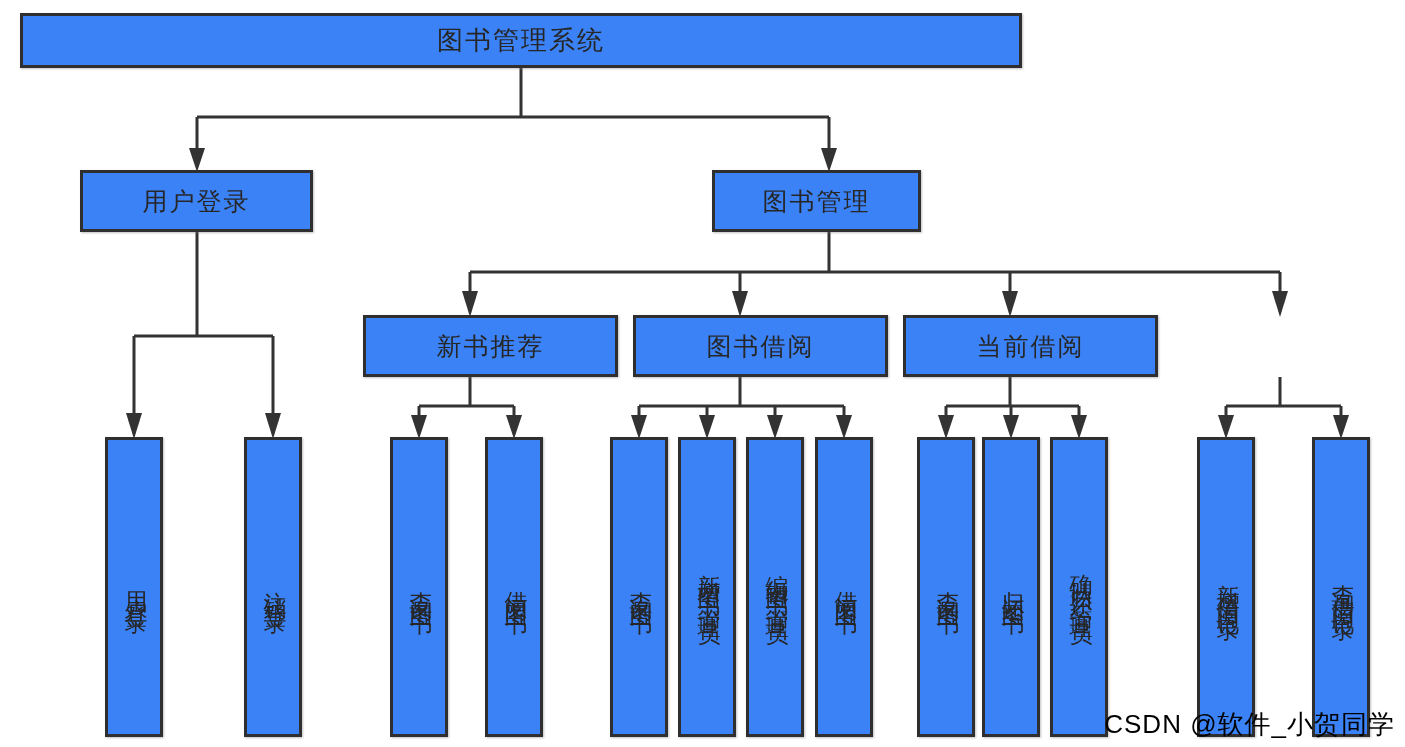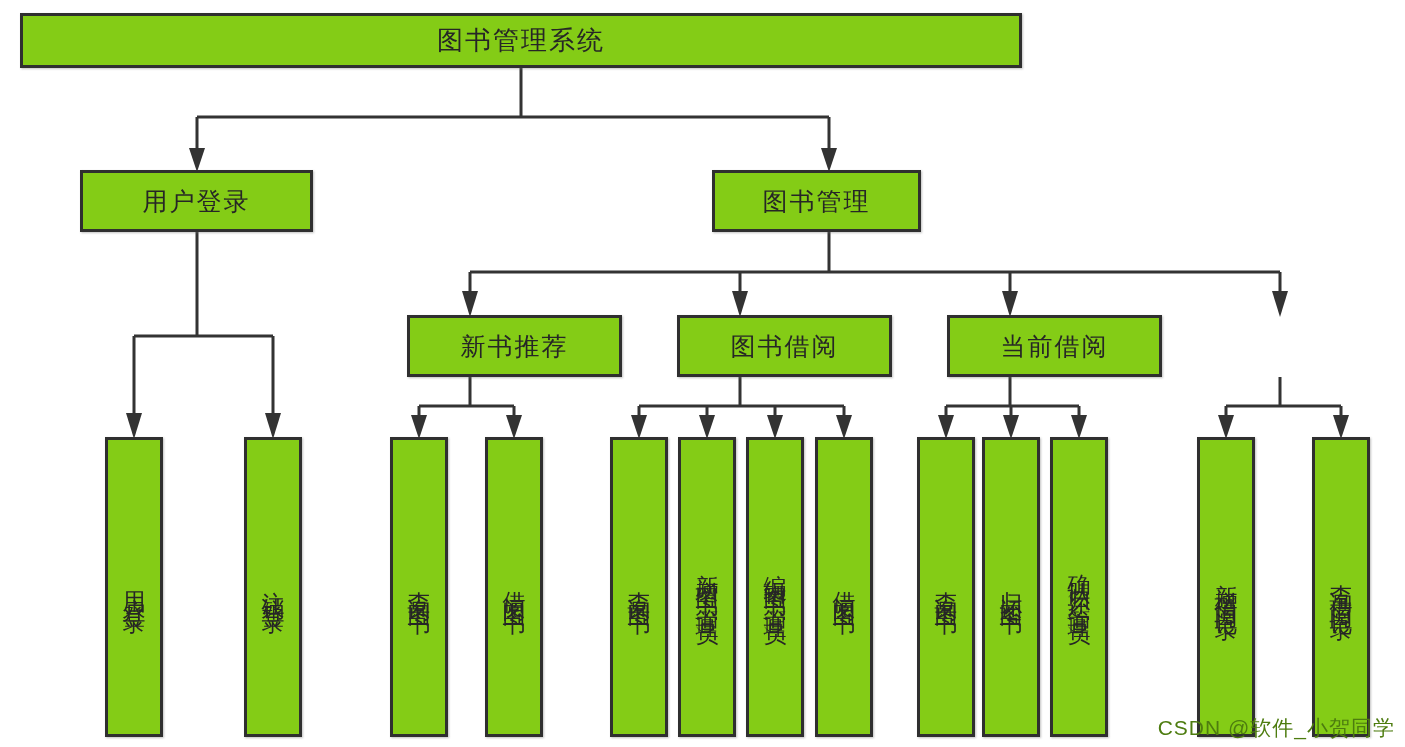--- a/index.html
+++ b/index.html
@@ -26,37 +26,38 @@
     stroke-width: 3;
     fill: none;
   }
   svg.wires polygon {
     fill: #333333;
     stroke: none;
   }
   .box {
     position: absolute;
     box-sizing: border-box;
-    background: #84cc16;
+    background: #3b82f6;
     border: 3px solid #2f2f2f;
     display: flex;
     align-items: center;
     justify-content: center;
     color: #262626;
     box-shadow: 1px 1px 2px rgba(120,120,120,0.45);
+    font-family: Liberation Mono, monospace;
   }
   .hbox {
     font-size: 25px;
     letter-spacing: 2px;
     white-space: nowrap;
   }
   .root   { left: 20px;   top: 13px;  width: 1002px; height: 55px; font-size: 26px; }
   .l2a    { left: 80px;   top: 170px; width: 233px;  height: 62px; }
   .l2b    { left: 712px;  top: 170px; width: 209px;  height: 62px; }
-  .l3     { top: 315px;   width: 215px; height: 62px; margin-left: 44px; }
+  .l3     { top: 315px;   width: 255px; height: 62px; }
   .l3a { left: 363px; }  .l3b { left: 633px; }
   .l3c { left: 903px; }  .l3d { left: 1173px; }
   .leaf {
     top: 437px;
     height: 300px;
     width: 58px;
   }
   .leaf span {
     writing-mode: vertical-rl;
     text-orientation: mixed;
@@ -67,22 +68,22 @@
   }
   .u1 { left: 105px; }  .u2 { left: 244px; }
   .a1 { left: 390px; }  .a2 { left: 485px; }
   .b1 { left: 610px; }  .b2 { left: 678px; }  .b3 { left: 746px; }  .b4 { left: 815px; }
   .c1 { left: 917px; }  .c2 { left: 982px; }  .c3 { left: 1050px; }
   .d1 { left: 1197px; } .d2 { left: 1312px; }
   .watermark {
     position: absolute;
     right: 10px;
     bottom: 5px;
-    font-size: 21px;
-    color: #4d7c0f;
+    font-size: 26px;
+    color: #000000;
     letter-spacing: 1px;
     z-index: 5;
     white-space: nowrap;
   }
 </style>
 </head>
 <body>
 
 <div class="stage">
 

